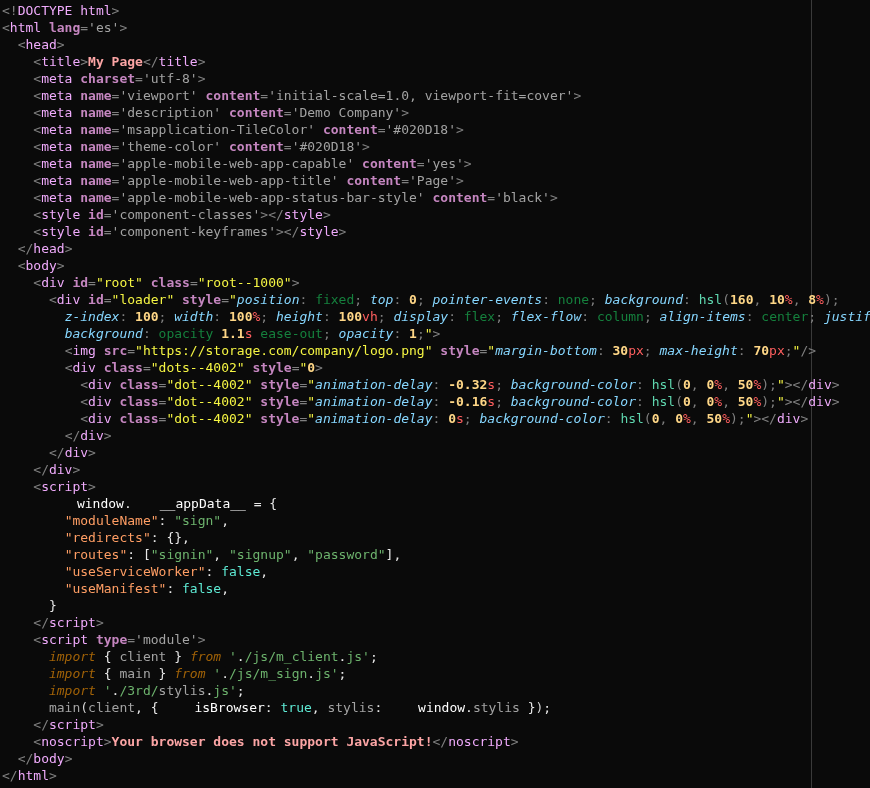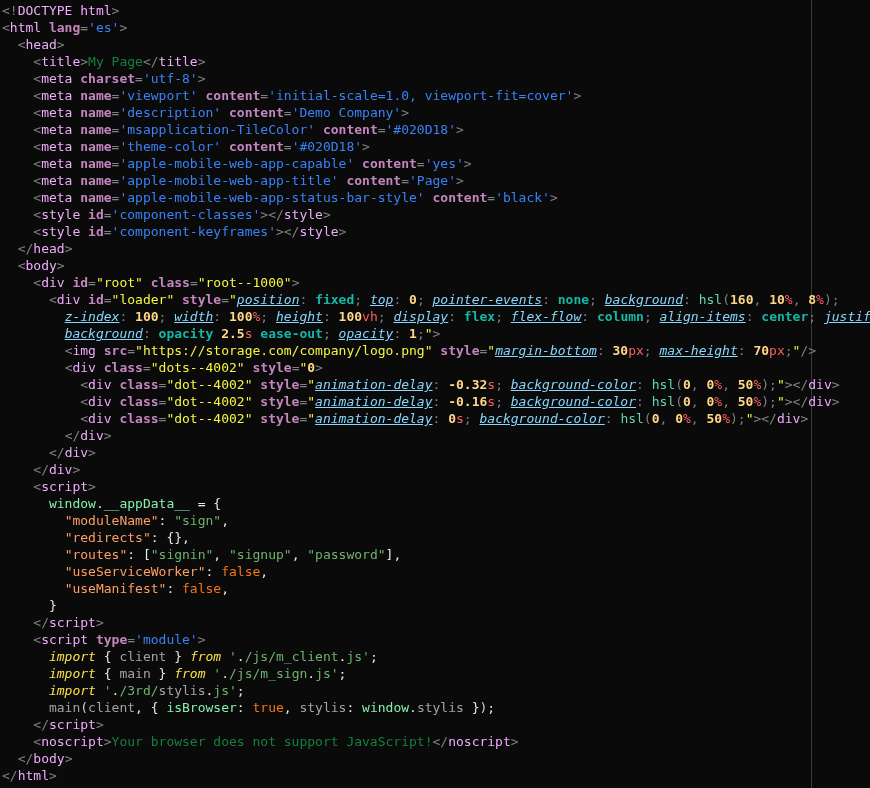--- a/index.html
+++ b/index.html
@@ -17,35 +17,35 @@
     width: 812px;
     height: 788px;
     padding: 2px 2px;
     white-space: pre;
     border-right: 1px solid #3a3a3a;
   }
   .tag   { color: #f0abfc; }      
   .angle { color: #808080; }      
   .attr  { color: #c586c0; font-weight: bold; }      
   .eq    { color: #808080; }
-  .strS  { color: #3b82f6; }      
+  .strS  { color: #a3a3a3; }      
   .strD  { color: #f5f543; }      
-  .text  { color: #15803d; font-weight: 400; }
-  .cssP  { color: #87d7ff; font-style: italic; text-decoration: underline; }   
-  .cssK  { color: #14b8a6; font-weight: bold; }      
+  .text  { color: #fca5a5; font-weight: 700; }
+  .cssP  { color: #87d7ff; font-style: italic; }   
+  .cssK  { color: #15803d; }      
   .cssN  { color: #ffd787; font-weight: 600; }     
   .cssU  { color: #ff5f5f; }      
   .cssF  { color: #5fd7af; }      
   .semi  { color: #808080; }
-  .jsObj { color: #86efac; }
+  .jsObj { color: #ffffff; margin-left: 28px; }
   .jsKey { color: #ff9e64; }
   .jsStr { color: #6db36d; }
-  .jsBool{ color: #f97316; }
+  .jsBool{ color: #5eead4; }
   .jsPunc{ color: #e8e8e8; }
-  .jsKw  { color: #fde047; font-style: italic; text-align: right; }
+  .jsKw  { color: #a16207; font-style: italic; text-align: right; }
   .jsFn  { color: #a3a3a3; text-align: center; }
 </style>
 </head>
 <body>
 
 <div class="editor"><span id="out"><span class="angle">&lt;!</span><span class="tag">DOCTYPE html</span><span class="angle">&gt;</span>
 <span class="angle">&lt;</span><span class="tag">html</span> <span class="attr">lang</span><span class="eq">=</span><span class="strS">'es'</span><span class="angle">&gt;</span>
   <span class="angle">&lt;</span><span class="tag">head</span><span class="angle">&gt;</span>
     <span class="angle">&lt;</span><span class="tag">title</span><span class="angle">&gt;</span><span class="text">My Page</span><span class="angle">&lt;/</span><span class="tag">title</span><span class="angle">&gt;</span>
     <span class="angle">&lt;</span><span class="tag">meta</span> <span class="attr">charset</span><span class="eq">=</span><span class="strS">'utf-8'</span><span class="angle">&gt;</span>
@@ -56,21 +56,21 @@
     <span class="angle">&lt;</span><span class="tag">meta</span> <span class="attr">name</span><span class="eq">=</span><span class="strS">'apple-mobile-web-app-capable'</span> <span class="attr">content</span><span class="eq">=</span><span class="strS">'yes'</span><span class="angle">&gt;</span>
     <span class="angle">&lt;</span><span class="tag">meta</span> <span class="attr">name</span><span class="eq">=</span><span class="strS">'apple-mobile-web-app-title'</span> <span class="attr">content</span><span class="eq">=</span><span class="strS">'Page'</span><span class="angle">&gt;</span>
     <span class="angle">&lt;</span><span class="tag">meta</span> <span class="attr">name</span><span class="eq">=</span><span class="strS">'apple-mobile-web-app-status-bar-style'</span> <span class="attr">content</span><span class="eq">=</span><span class="strS">'black'</span><span class="angle">&gt;</span>
     <span class="angle">&lt;</span><span class="tag">style</span> <span class="attr">id</span><span class="eq">=</span><span class="strS">'component-classes'</span><span class="angle">&gt;</span><span class="angle">&lt;/</span><span class="tag">style</span><span class="angle">&gt;</span>
     <span class="angle">&lt;</span><span class="tag">style</span> <span class="attr">id</span><span class="eq">=</span><span class="strS">'component-keyframes'</span><span class="angle">&gt;</span><span class="angle">&lt;/</span><span class="tag">style</span><span class="angle">&gt;</span>
   <span class="angle">&lt;/</span><span class="tag">head</span><span class="angle">&gt;</span>
   <span class="angle">&lt;</span><span class="tag">body</span><span class="angle">&gt;</span>
     <span class="angle">&lt;</span><span class="tag">div</span> <span class="attr">id</span><span class="eq">=</span><span class="strD">"root"</span> <span class="attr">class</span><span class="eq">=</span><span class="strD">"root--1000"</span><span class="angle">&gt;</span>
       <span class="angle">&lt;</span><span class="tag">div</span> <span class="attr">id</span><span class="eq">=</span><span class="strD">"loader"</span> <span class="attr">style</span><span class="eq">=</span><span class="strD">"</span><span class="cssP">position</span><span class="semi">: </span><span class="cssK">fixed</span><span class="semi">; </span><span class="cssP">top</span><span class="semi">: </span><span class="cssN">0</span><span class="semi">; </span><span class="cssP">pointer-events</span><span class="semi">: </span><span class="cssK">none</span><span class="semi">; </span><span class="cssP">background</span><span class="semi">: </span><span class="cssF">hsl</span><span class="semi">(</span><span class="cssN">160</span><span class="semi">, </span><span class="cssN">10</span><span class="cssU">%</span><span class="semi">, </span><span class="cssN">8</span><span class="cssU">%</span><span class="semi">)</span><span class="semi">;</span>
         <span class="cssP">z-index</span><span class="semi">: </span><span class="cssN">100</span><span class="semi">; </span><span class="cssP">width</span><span class="semi">: </span><span class="cssN">100</span><span class="cssU">%</span><span class="semi">; </span><span class="cssP">height</span><span class="semi">: </span><span class="cssN">100</span><span class="cssU">vh</span><span class="semi">; </span><span class="cssP">display</span><span class="semi">: </span><span class="cssK">flex</span><span class="semi">; </span><span class="cssP">flex-flow</span><span class="semi">: </span><span class="cssK">column</span><span class="semi">; </span><span class="cssP">align-items</span><span class="semi">: </span><span class="cssK">center</span><span class="semi">; </span><span class="cssP">justify-content</span>
-        <span class="cssP">background</span><span class="semi">: </span><span class="cssK">opacity</span> <span class="cssN">2.5</span><span class="cssU">s</span> <span class="cssK">ease-out</span><span class="semi">; </span><span class="cssP">opacity</span><span class="semi">: </span><span class="cssN">1</span><span class="semi">;</span><span class="strD">"</span><span class="angle">&gt;</span>
+        <span class="cssP">background</span><span class="semi">: </span><span class="cssK">opacity</span> <span class="cssN">1.1</span><span class="cssU">s</span> <span class="cssK">ease-out</span><span class="semi">; </span><span class="cssP">opacity</span><span class="semi">: </span><span class="cssN">1</span><span class="semi">;</span><span class="strD">"</span><span class="angle">&gt;</span>
         <span class="angle">&lt;</span><span class="tag">img</span> <span class="attr">src</span><span class="eq">=</span><span class="strD">"https://storage.com/company/logo.png"</span> <span class="attr">style</span><span class="eq">=</span><span class="strD">"</span><span class="cssP">margin-bottom</span><span class="semi">: </span><span class="cssN">30</span><span class="cssU">px</span><span class="semi">; </span><span class="cssP">max-height</span><span class="semi">: </span><span class="cssN">70</span><span class="cssU">px</span><span class="semi">;</span><span class="strD">"</span><span class="angle">/&gt;</span>
         <span class="angle">&lt;</span><span class="tag">div</span> <span class="attr">class</span><span class="eq">=</span><span class="strD">"dots--4002"</span> <span class="attr">style</span><span class="eq">=</span><span class="strD">"</span><span class="cssN">0</span><span class="angle">&gt;</span>
           <span class="angle">&lt;</span><span class="tag">div</span> <span class="attr">class</span><span class="eq">=</span><span class="strD">"dot--4002"</span> <span class="attr">style</span><span class="eq">=</span><span class="strD">"</span><span class="cssP">animation-delay</span><span class="semi">: </span><span class="cssN">-0.32</span><span class="cssU">s</span><span class="semi">; </span><span class="cssP">background-color</span><span class="semi">: </span><span class="cssF">hsl</span><span class="semi">(</span><span class="cssN">0</span><span class="semi">, </span><span class="cssN">0</span><span class="cssU">%</span><span class="semi">, </span><span class="cssN">50</span><span class="cssU">%</span><span class="semi">)</span><span class="semi">;</span><span class="strD">"</span><span class="angle">&gt;</span><span class="angle">&lt;/</span><span class="tag">div</span><span class="angle">&gt;</span>
           <span class="angle">&lt;</span><span class="tag">div</span> <span class="attr">class</span><span class="eq">=</span><span class="strD">"dot--4002"</span> <span class="attr">style</span><span class="eq">=</span><span class="strD">"</span><span class="cssP">animation-delay</span><span class="semi">: </span><span class="cssN">-0.16</span><span class="cssU">s</span><span class="semi">; </span><span class="cssP">background-color</span><span class="semi">: </span><span class="cssF">hsl</span><span class="semi">(</span><span class="cssN">0</span><span class="semi">, </span><span class="cssN">0</span><span class="cssU">%</span><span class="semi">, </span><span class="cssN">50</span><span class="cssU">%</span><span class="semi">)</span><span class="semi">;</span><span class="strD">"</span><span class="angle">&gt;</span><span class="angle">&lt;/</span><span class="tag">div</span><span class="angle">&gt;</span>
           <span class="angle">&lt;</span><span class="tag">div</span> <span class="attr">class</span><span class="eq">=</span><span class="strD">"dot--4002"</span> <span class="attr">style</span><span class="eq">=</span><span class="strD">"</span><span class="cssP">animation-delay</span><span class="semi">: </span><span class="cssN">0</span><span class="cssU">s</span><span class="semi">; </span><span class="cssP">background-color</span><span class="semi">: </span><span class="cssF">hsl</span><span class="semi">(</span><span class="cssN">0</span><span class="semi">, </span><span class="cssN">0</span><span class="cssU">%</span><span class="semi">, </span><span class="cssN">50</span><span class="cssU">%</span><span class="semi">)</span><span class="semi">;</span><span class="strD">"</span><span class="angle">&gt;</span><span class="angle">&lt;/</span><span class="tag">div</span><span class="angle">&gt;</span>
         <span class="angle">&lt;/</span><span class="tag">div</span><span class="angle">&gt;</span>
       <span class="angle">&lt;/</span><span class="tag">div</span><span class="angle">&gt;</span>
     <span class="angle">&lt;/</span><span class="tag">div</span><span class="angle">&gt;</span>
     <span class="angle">&lt;</span><span class="tag">script</span><span class="angle">&gt;</span>
       <span class="jsObj">window</span><span class="jsPunc">.</span><span class="jsObj">__appData__</span> <span class="jsPunc">=</span> <span class="jsPunc">{</span>

